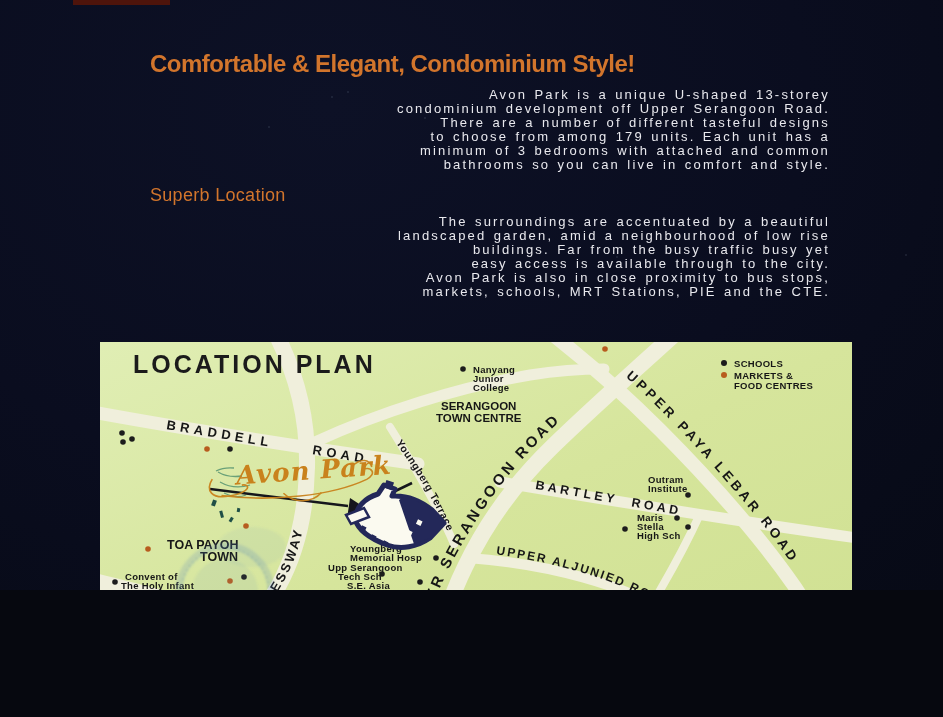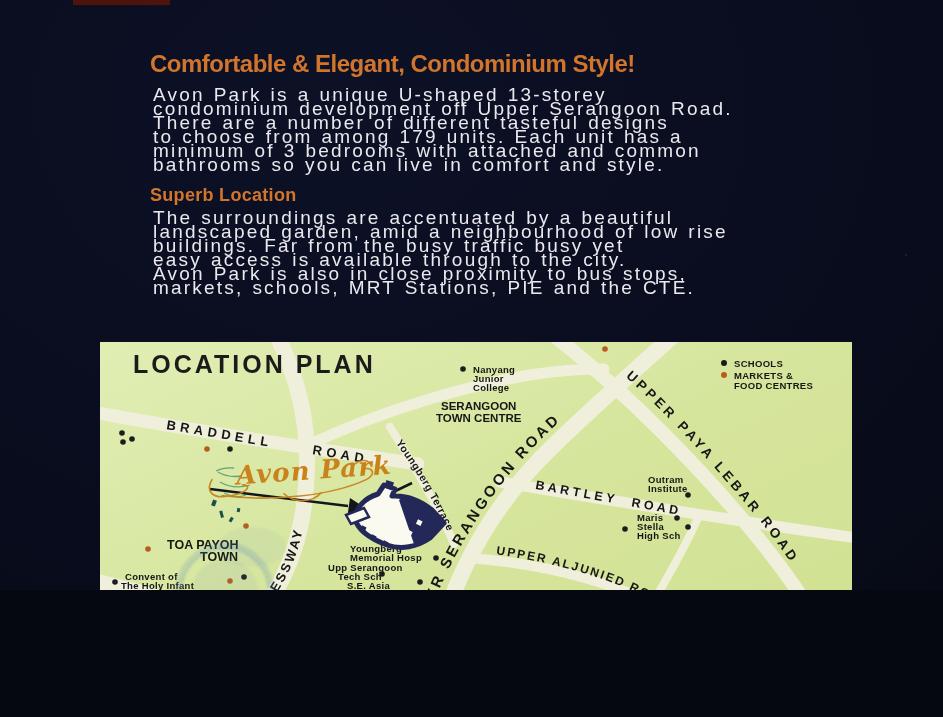--- a/index.html
+++ b/index.html
@@ -9,25 +9,25 @@
     font-family:"Liberation Sans",sans-serif;
   }
   .edge-sliver{position:absolute;left:73px;top:0;width:97px;height:5px;background:#4e140b;}
   .spk{position:absolute;width:2px;height:2px;border-radius:50%;background:rgba(195,205,235,.13);}
   .copy{position:absolute;left:150px;top:51px;width:690px;color:#e9e9ee;}
   .headline{
     margin:0 0 12px 0;font-size:24px;font-weight:700;letter-spacing:-0.5px;
     color:#d2752c;line-height:1.05;
   }
   .bodytext{
-    margin:3px;font-size:19px;line-height:14px;letter-spacing:2.2px;word-spacing:1.5px;
-    white-space:pre-line;color:#e9e9ee;
+    margin:10px;font-size:13px;line-height:14px;letter-spacing:2.2px;word-spacing:1.5px;
+    white-space:pre-line;color:#e9e9ee;text-align:right;
   }
   .subheading{
-    margin:14px 0 6px 0;font-size:18px;font-weight:700;letter-spacing:0.3px;
+    margin:14px 0 6px 0;font-size:18px;font-weight:400;letter-spacing:0.3px;
     color:#d2752c;line-height:1.05;
   }
   .mapwrap{position:absolute;left:100px;top:342px;width:752px;height:349px;}
   .map-edge{
     position:absolute;left:100px;top:691px;width:752px;height:8px;opacity:.8;
     background:repeating-linear-gradient(90deg,#151c33 0 14px,#0d1226 14px 26px);
   }
   svg text{font-family:"Liberation Sans",sans-serif;}
   .rd{stroke:#f0efdc;fill:none;}
   .roadlbl{fill:#161616;font-weight:700;}

